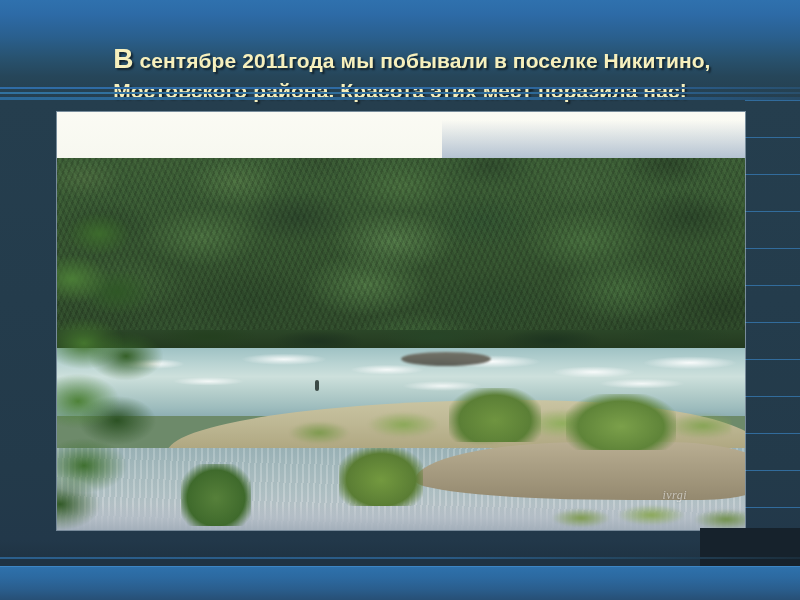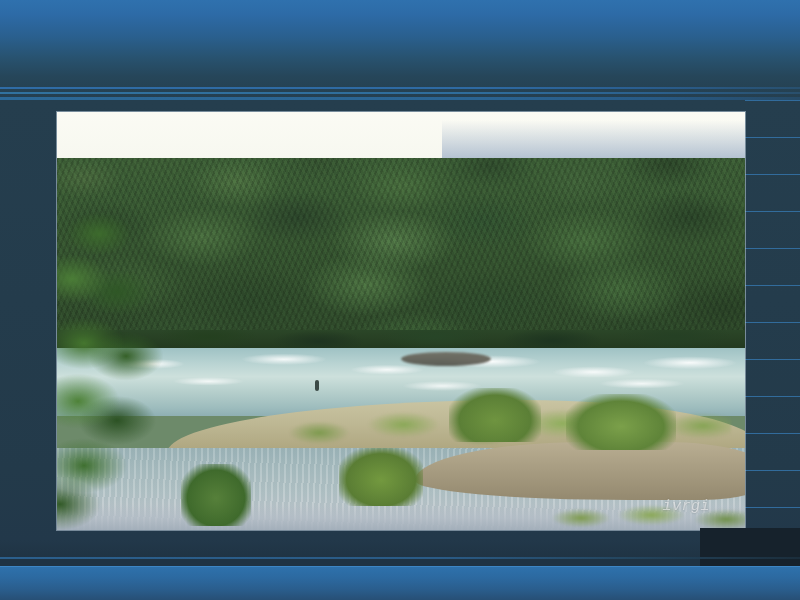--- a/index.html
+++ b/index.html
@@ -418,34 +418,37 @@
     height: 11px;
     background: #3b4a46;
     border-radius: 2px;
     filter: blur(0.3px);
   }
 
   
   .watermark {
     position: absolute;
     left: 88%;
-    top: 386px;
+    top: 376px;
     color: rgba(255,255,255,0.55);
-    font-size: 15px;
+    font-size: 12px;
     font-style: italic;
-    font-family: Liberation Mono, monospace;
+    font-family: Liberation Serif, serif;
     letter-spacing: 0.5px;
     text-shadow: 0 0 2px rgba(0,0,0,0.25);
   }
 </style>
 </head>
 <body>
 
 <div class="slide">
 
+  <div class="title">
+    <span class="cap">В</span><span> сентябре 2011года мы побывали в поселке Никитино, Мостовского района. Красота этих мест поразила нас!</span>
+  </div>
 
   <div class="hdr-lines">
     <i class="l1"></i>
     <i class="l2"></i>
     <i class="l3"></i>
   </div>
 
   <div class="side-rules"></div>
 
   <div class="photo-frame">

